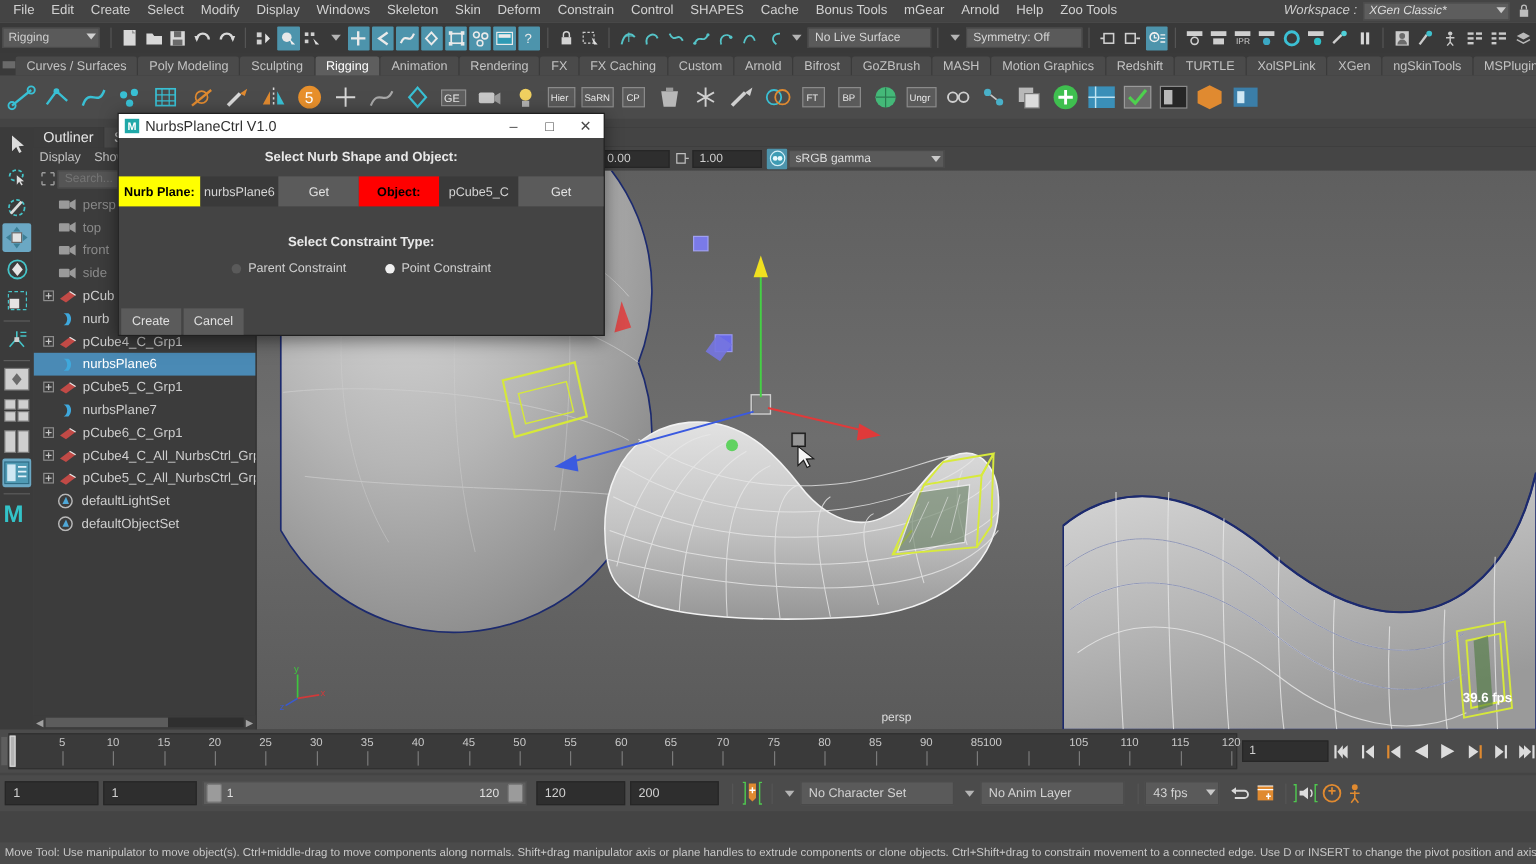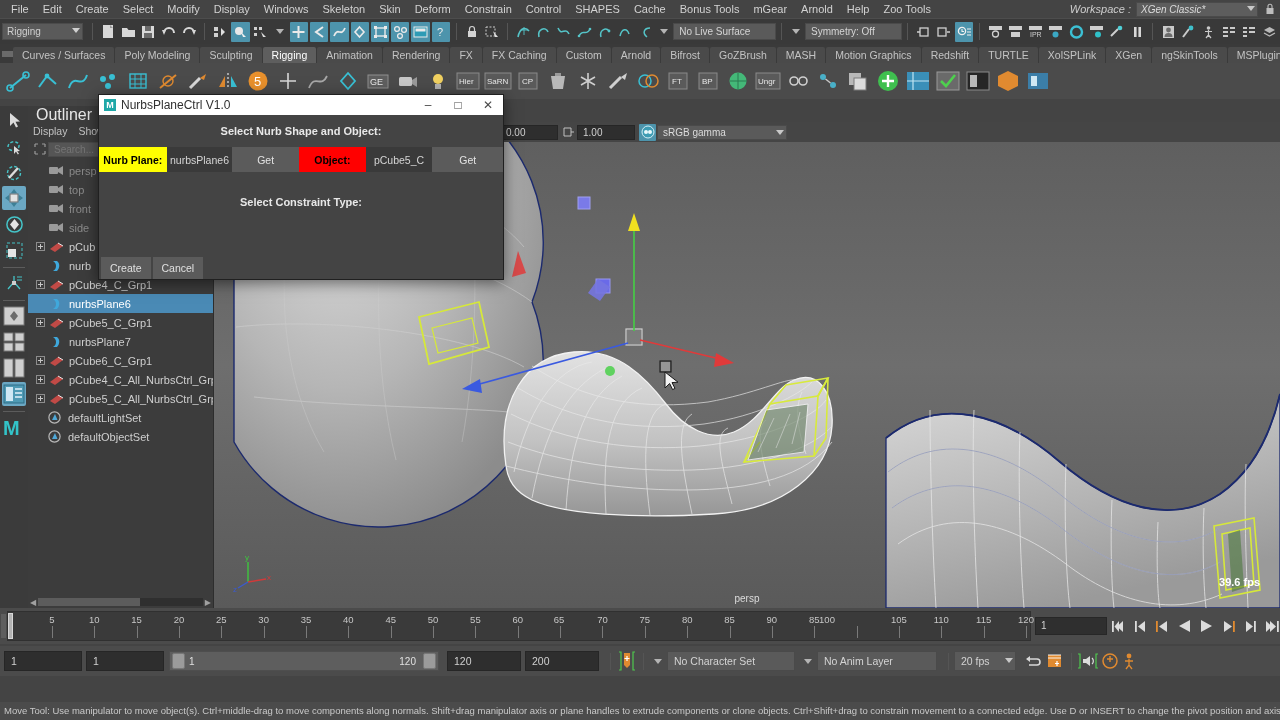--- a/index.html
+++ b/index.html
@@ -54,21 +54,21 @@
   
   .main { position:absolute; top:106px; left:0; width:1280px; height:502px; display:flex; }
   .leftbar { width:28px; background:#3b3b3b; display:flex; flex-direction:column; align-items:center; padding-top:2px;}
   .ltool { width:24px;height:24px;margin-bottom:2px;display:flex;align-items:center;justify-content:center;border-radius:2px;}
   .ltool.on { background:#6ba8c4; }
   .ldiv { width:22px;height:1px;background:#5c5c5c;margin:3px 0;}
 
   
   .outliner { width:186px; background:#3c3c3c; display:flex; flex-direction:column; border-right:1px solid #2d2d2d;}
   .olt-tabs { height:17px; display:flex; background:#3a3a3a; }
-  .olt-tab { padding:0 8px; line-height:17px; font-size:16px; color:#c8c8c8; background:#4a4a4a; margin-right:1px;}
+  .olt-tab { padding:0 8px; line-height:17px; font-size:12px; color:#c8c8c8; background:#4a4a4a; margin-right:1px;}
   .olt-tab.active{ background:#3c3c3c; color:#e6e6e6;}
   .olt-menu { height:16px; display:flex; align-items:center; padding-left:5px; font-size:10.5px; color:#c2c2c2;}
   .olt-menu span { margin-right:11px; }
   .olt-search { height:20px; display:flex; align-items:center; padding:0 4px; }
   .olt-sico { width:16px;height:16px;display:flex;align-items:center;justify-content:center;}
   .olt-sinput { flex:1; height:15px; background:#555555; border:1px solid #4a4a4a; color:#9c9c9c;
                 font-size:10px; line-height:13px; padding-left:5px;}
   .olt-list { flex:1; overflow:hidden; padding-top:2px;}
   .orow { height:19px; display:flex; align-items:center; padding-left:8px; font-size:11px; color:#cfcfcf; white-space:nowrap;}
   .orow.sel { background:#4a8ab5; color:#ffffff; }
@@ -1368,21 +1368,21 @@
           <path d="M9 5 v5 M6.5 7.5 h5" stroke="#ffffff" stroke-width="1.2"></path>
         </svg>
     </div>
     <div class="sep"></div>
     <i class="minarrow"></i>
     <div class="acombo" style="width:128px;margin-right:4px;">No Character Set</div>
     <i class="minarrow"></i>
     <div class="acombo" style="width:120px;margin-right:6px;">No Anim Layer</div>
     <div class="sep"></div>
     <div class="acombo" style="width:62px;">
-      <span>20 fps</span>
+      <span>43 fps</span>
       <i class="ws-arrow"></i>
     </div>
     <div class="keybtn" style="margin-left:6px;">
         <svg width="18" height="16">
           <path d="M3 6 h10 a3 3 0 0 1 0 6 H5" stroke="#d8d8d8" stroke-width="1.6" fill="none"></path>
           <path d="M6 3 L2 6 L6 9 Z" fill="#d8d8d8"></path>
         </svg>
       </div>
     <div class="keybtn">
         <svg width="18" height="16">
@@ -1431,20 +1431,30 @@
       <div class="dlg-head">Select Nurb Shape and Object:</div>
       <div class="dlg-row">
         <div class="d-lbl-y" style="width:68px;">Nurb Plane:</div>
         <div class="d-val" style="width:66px;">nurbsPlane6</div>
         <div class="d-get" style="width:67px;">Get</div>
         <div class="d-lbl-r" style="width:67px;">Object:</div>
         <div class="d-val" style="width:67px;">pCube5_C</div>
         <div class="d-get" style="width:71px;">Get</div>
       </div>
       <div class="dlg-head">Select Constraint Type:</div>
+      <div class="radio-row">
+        <div class="rad-item">
+          <i class="rad"></i>
+          <span>Parent Constraint</span>
+        </div>
+        <div class="rad-item">
+          <i class="rad on"></i>
+          <span>Point Constraint</span>
+        </div>
+      </div>
     </div>
     <div class="dlg-foot">
       <div class="dbtn">Create</div>
       <div class="dbtn">Cancel</div>
     </div>
   </div>
 
 </div>
 
 </body></html>

